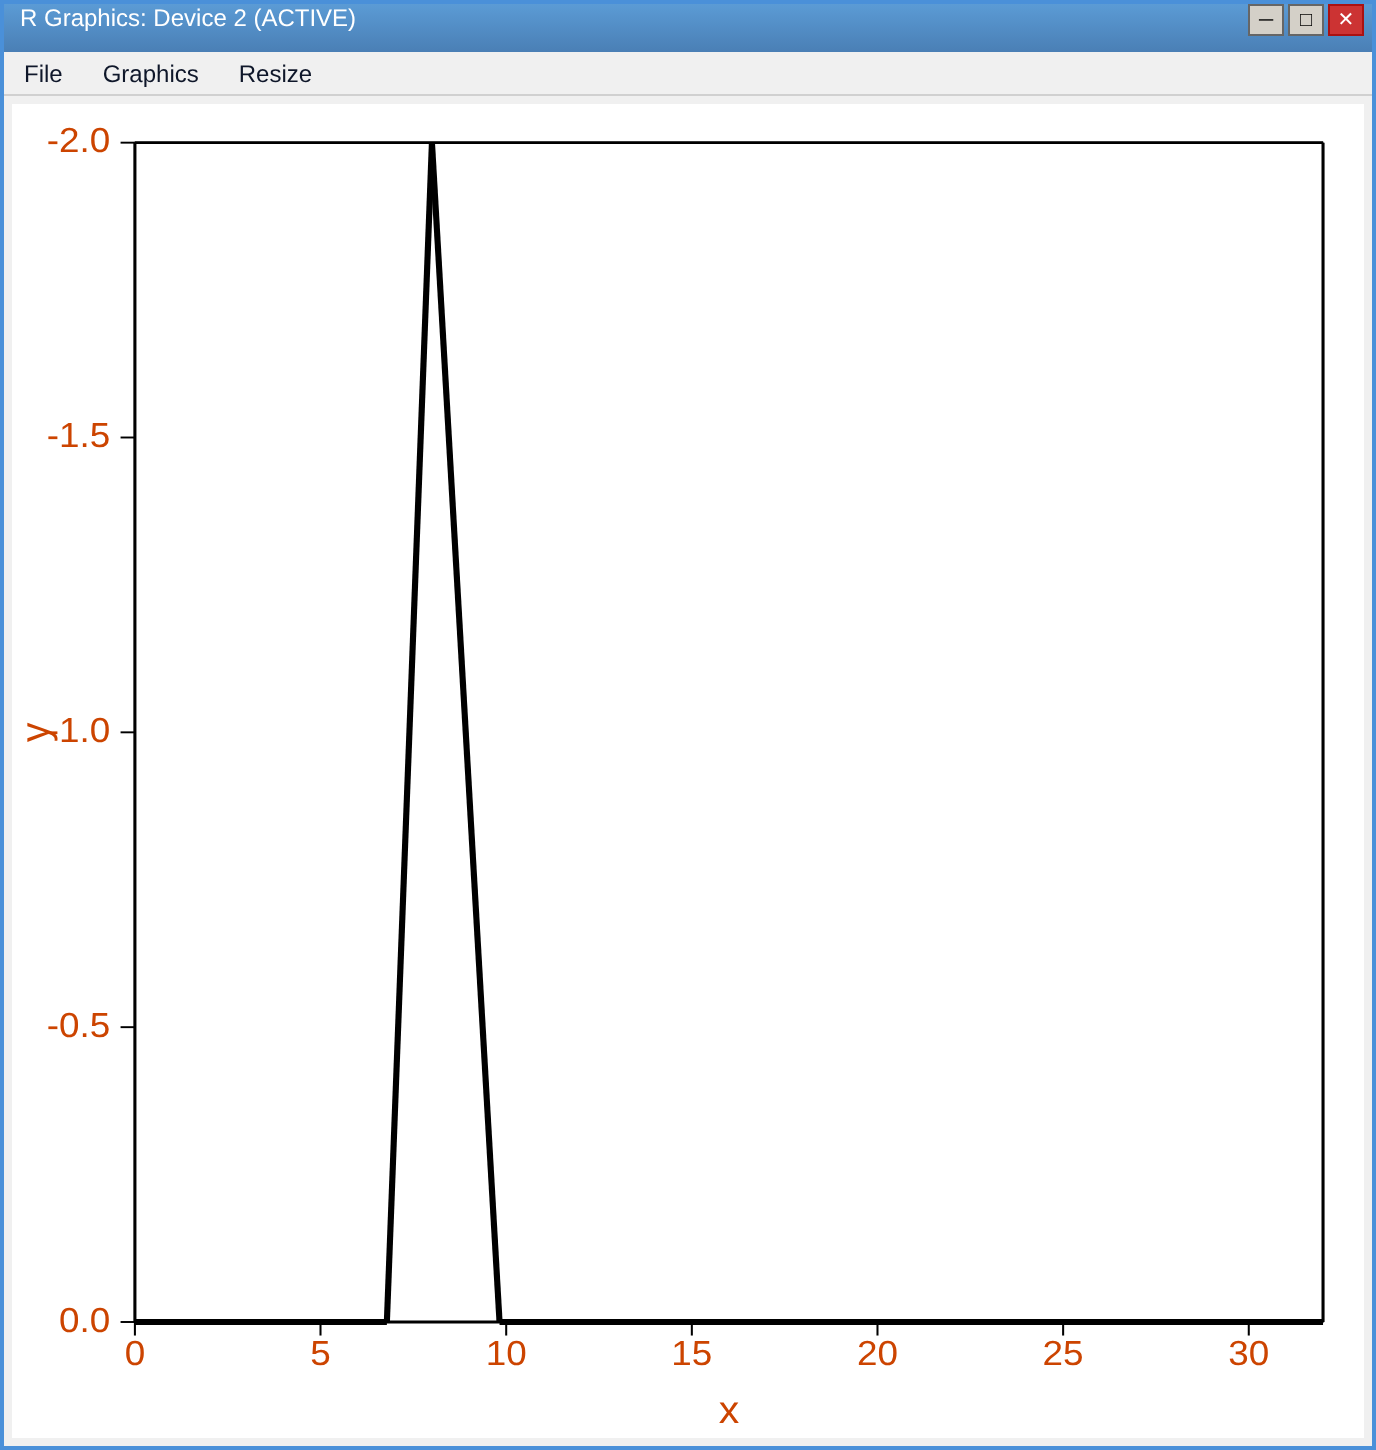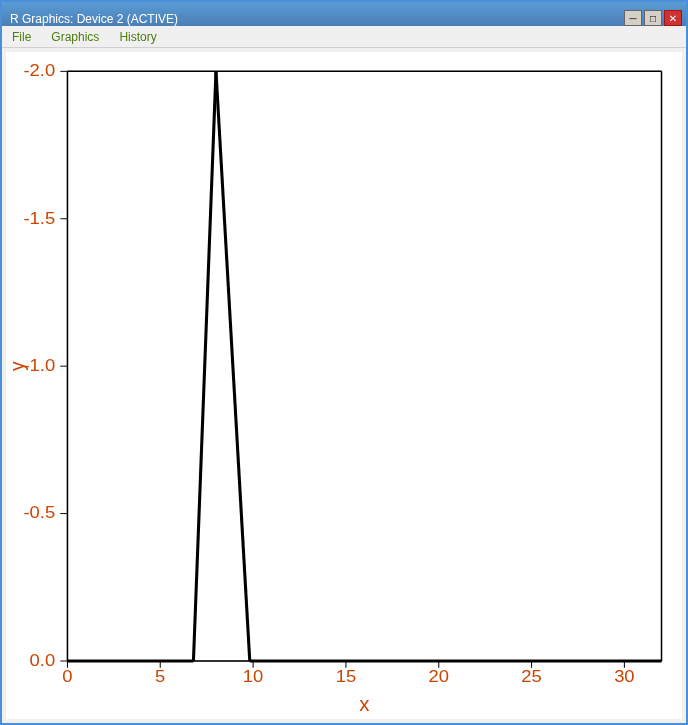--- a/index.html
+++ b/index.html
@@ -16,21 +16,21 @@
       height: 725px;
       background: #f0f0f0;
       border: 2px solid #4a90d9;
       display: flex;
       flex-direction: column;
     }
     .titlebar {
       background: linear-gradient(to bottom, #5b9bd5, #4a7fb5);
       height: 24px;
       display: flex;
-      align-items: flex-end;
+      align-items: flex-start;
       justify-content: space-between;
       padding: 0 4px 0 8px;
       flex-shrink: 0;
     }
     .titlebar-title {
       color: white;
       font-size: 12px;
       font-weight: normal;
     }
     .titlebar-buttons {
@@ -60,21 +60,21 @@
       display: flex;
       align-items: center;
       padding: 0 4px;
       border-bottom: 1px solid #d0d0d0;
       flex-shrink: 0;
       gap: 8px;
     }
     .menu-item {
       padding: 2px 6px;
       font-size: 12px;
-      color: #4d7c0f;
+      color: #0f172a;
       cursor: pointer;
       border-radius: 2px;
       text-align: center;
     }
     .plot-area {
       flex: 1;
       background: white;
       margin: 4px;
       position: relative;
       overflow: hidden;
@@ -92,21 +92,21 @@
     <span class="titlebar-title">R Graphics: Device 2 (ACTIVE)</span>
     <div class="titlebar-buttons">
       <div class="titlebar-btn">─</div>
       <div class="titlebar-btn">□</div>
       <div class="titlebar-btn close">✕</div>
     </div>
   </div>
   <div class="menubar">
     <div class="menu-item">File</div>
     <div class="menu-item">Graphics</div>
-    <div class="menu-item">History</div>
+    <div class="menu-item">Resize</div>
   </div>
   <div class="plot-area">
     <svg class="chart" viewBox="0 0 660 690" preserveAspectRatio="none">
 
       <rect x="60" y="20" width="580" height="610" fill="white" stroke="#888" stroke-width="1"></rect>
 
       <line x1="60" y1="630" x2="60" y2="637" stroke="#000" stroke-width="1"></line>
       <line x1="150.6" y1="630" x2="150.6" y2="637" stroke="#000" stroke-width="1"></line>
       <line x1="241.25" y1="630" x2="241.25" y2="637" stroke="#000" stroke-width="1"></line>
       <line x1="331.875" y1="630" x2="331.875" y2="637" stroke="#000" stroke-width="1"></line>

